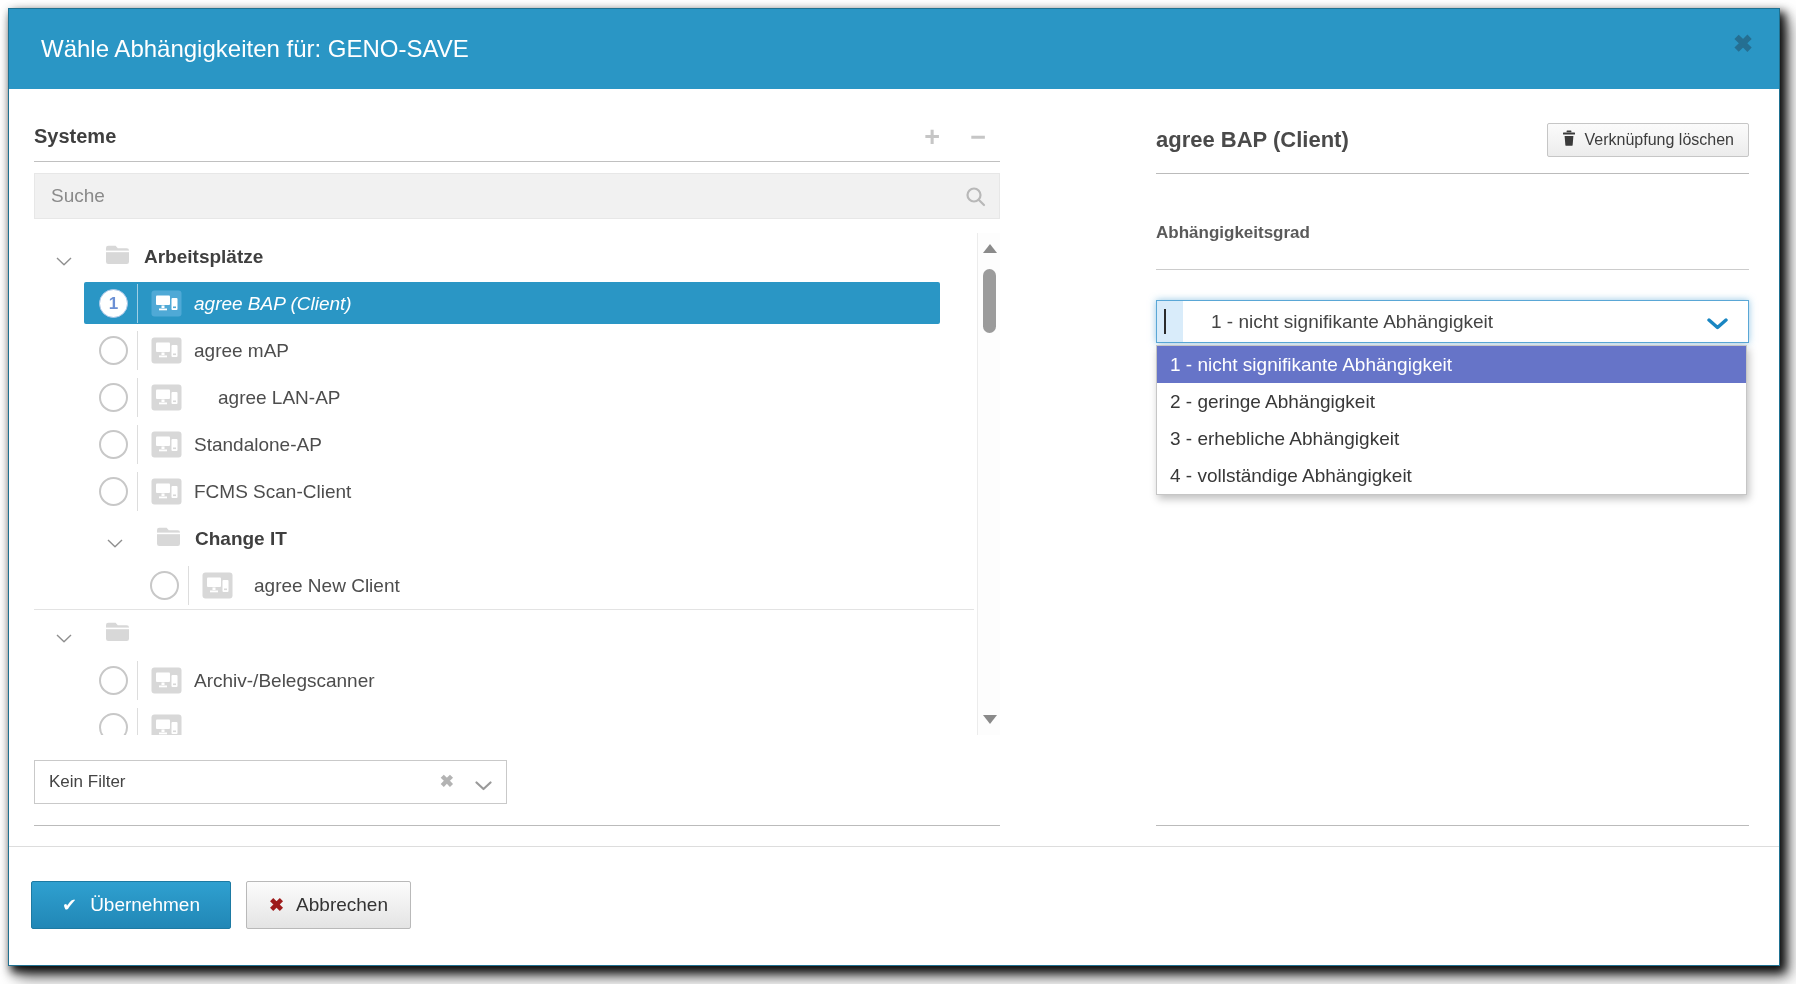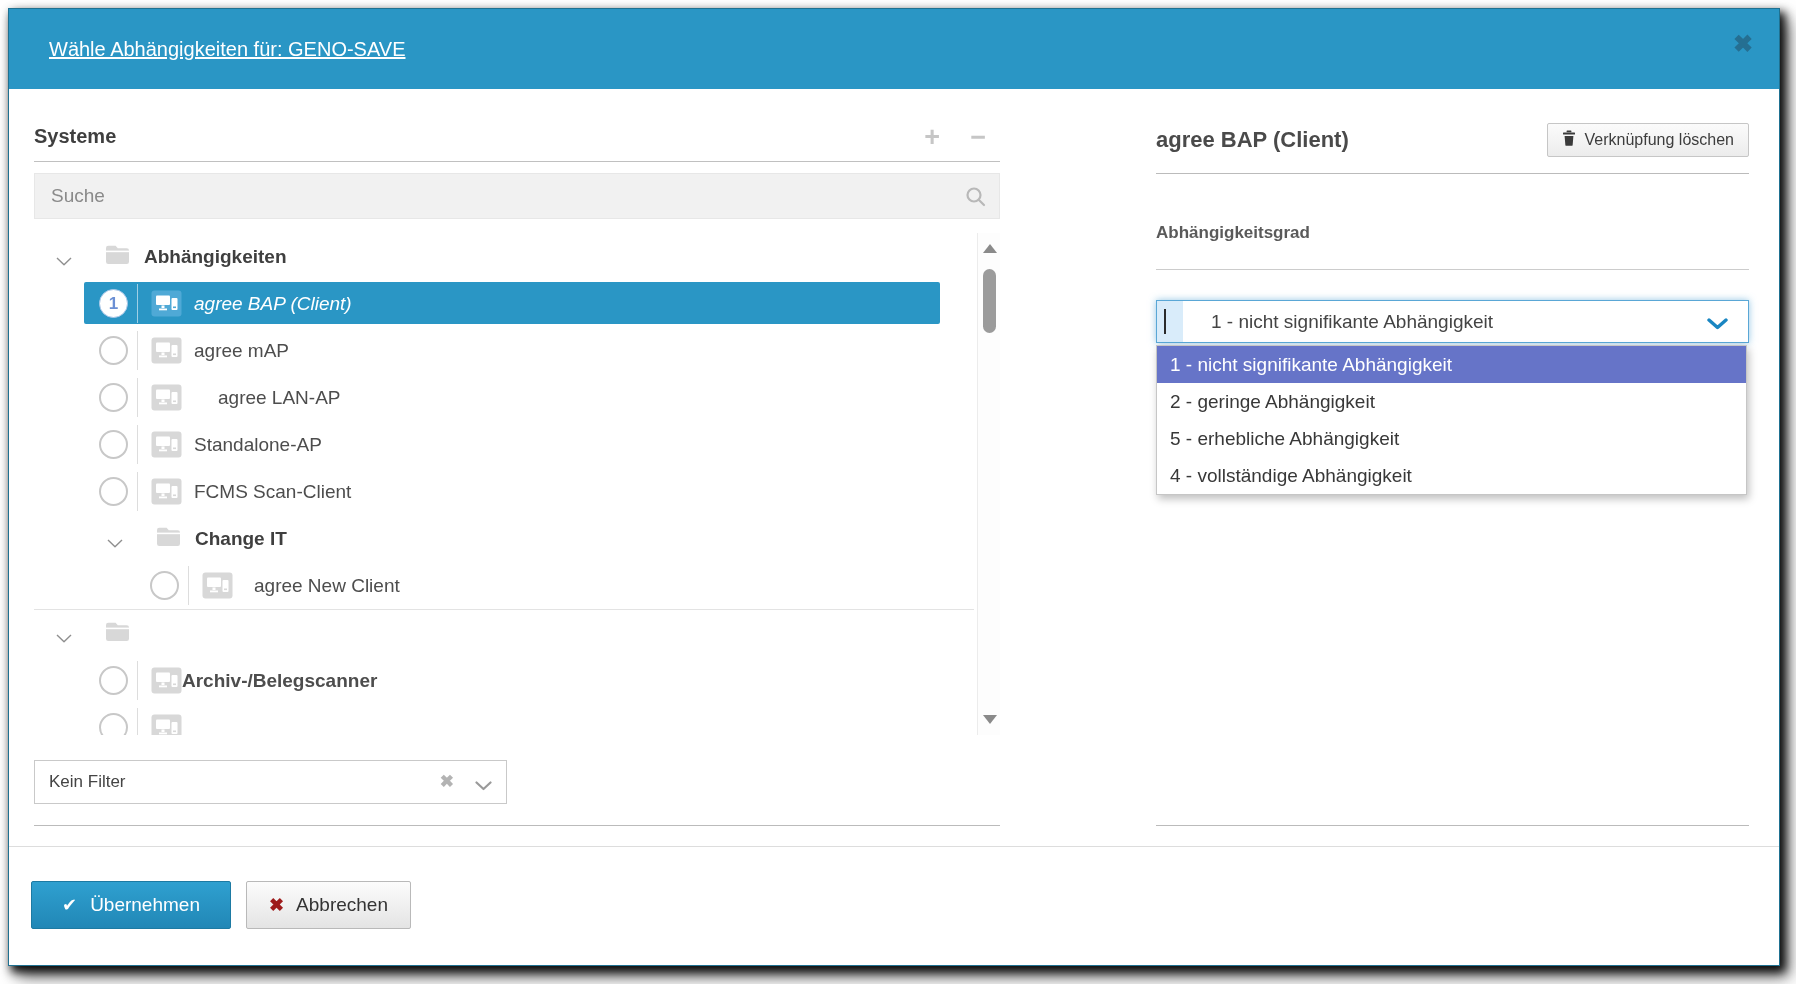--- a/index.html
+++ b/index.html
@@ -8,22 +8,22 @@
 
   .modal {
     position:absolute; left:8px; top:8px; width:1772px; height:958px;
     background:#fff; border:1px solid #1f7191;
     box-shadow:4px 5px 9px 1px rgba(0,0,0,0.92), 9px 11px 16px rgba(0,0,0,0.55);
   }
 
   
   .hdr { position:absolute; left:0; top:0; right:0; height:80px;
     background:var(--accent,#2a96c5); }
-  .hdr-title { position:absolute; left:40px; top:0; line-height:80px;
-    font-size:20px; color:#fff;text-decoration:underline; }
+  .hdr-title { position:absolute; left:32px; top:0; line-height:80px;
+    font-size:24px; color:#fff; }
   .hdr-close { position:absolute; right:26px; top:21px; font-size:24px;
     font-weight:bold; color:#256f92; cursor:pointer; }
 
   
   .lpanel { position:absolute; left:25px; top:110px; width:966px; height:716px; }
   .rpanel { position:absolute; left:1147px; top:110px; width:593px; height:716px; }
 
   .lp-heading { position:absolute; left:0; top:6px; font-size:20px;
     font-weight:bold; color:#3f3f3f;text-align:right; }
   .lp-plus  { position:absolute; right:60px; top:6px; font-size:27px;
@@ -155,21 +155,21 @@
     <div class="tree">
       <div class="tree-rows" id="tree-rows">
           <div class="tree-row">
             <span class="tr-el tr-chevron" style="left: 22px;"><svg width="16" height="9" viewBox="0 0 16 9" fill="none">
                 <polyline points="1,1 8,7.8 15,1" stroke="#8f8f8f" stroke-width="1.4" stroke-linejoin="round"></polyline>
               </svg></span>
             <span class="tr-el tr-icon" style="left: 70px;"><svg width="27" height="23" viewBox="0 0 27 23">
                 <path fill="#d8d8d8" d="M2 5 q0-2.2 2.2-2.2 h7.4 l2.2 2.4 h9 q2.2 0 2.2 2.2 v11.4 q0 2.2-2.2 2.2 H4.2 q-2.2 0-2.2-2.2 z"></path>
                 <rect x="2" y="7.6" width="23" height="1.6" fill="#ffffff" opacity="1"></rect>
               </svg></span>
-            <span class="tr-el tr-label folder" style="left: 110px;">Abhängigkeiten</span>
+            <span class="tr-el tr-label folder" style="left: 110px;">Arbeitsplätze</span>
           </div>
           <div class="tree-row selected">
             <div class="selbar"></div>
             <span class="tr-el tr-badge" style="left: 65px;">1</span>
             <span class="tr-el tr-vsep" style="left: 103px;"></span>
             <span class="tr-el tr-icon" style="left: 117px;"><svg width="31" height="27" viewBox="0 0 31 27">
                 <rect x="0.5" y="0.5" width="30" height="26" rx="3" fill="#4fa9d6"></rect>
                 <rect x="5" y="5.5" width="14" height="9.5" rx="1" fill="#ffffff"></rect>
                 <rect x="10.5" y="15.5" width="3" height="2.5" fill="#ffffff"></rect>
                 <rect x="8" y="18.5" width="8" height="1.8" fill="#ffffff"></rect>
@@ -267,21 +267,21 @@
             <span class="tr-el tr-circle" style="left: 65px;"></span>
             <span class="tr-el tr-vsep" style="left: 103px;"></span>
             <span class="tr-el tr-icon" style="left: 117px;"><svg width="31" height="27" viewBox="0 0 31 27">
                 <rect x="0.5" y="0.5" width="30" height="26" rx="3" fill="#d8d8d8"></rect>
                 <rect x="5" y="5.5" width="14" height="9.5" rx="1" fill="#ffffff"></rect>
                 <rect x="10.5" y="15.5" width="3" height="2.5" fill="#ffffff"></rect>
                 <rect x="8" y="18.5" width="8" height="1.8" fill="#ffffff"></rect>
                 <rect x="20.5" y="8" width="6" height="12" rx="1" fill="#ffffff"></rect>
                 <rect x="22" y="16.5" width="3" height="1.6" fill="#d8d8d8"></rect>
               </svg></span>
-            <span class="tr-el tr-label" style="left: 148px; font-weight: bold;">Archiv-/Belegscanner</span>
+            <span class="tr-el tr-label" style="left: 160px;">Archiv-/Belegscanner</span>
           </div>
           <div class="tree-row">
             <span class="tr-el tr-circle" style="left: 65px;"></span>
             <span class="tr-el tr-vsep" style="left: 103px;"></span>
             <span class="tr-el tr-icon" style="left: 117px;"><svg width="31" height="27" viewBox="0 0 31 27">
                 <rect x="0.5" y="0.5" width="30" height="26" rx="3" fill="#d8d8d8"></rect>
                 <rect x="5" y="5.5" width="14" height="9.5" rx="1" fill="#ffffff"></rect>
                 <rect x="10.5" y="15.5" width="3" height="2.5" fill="#ffffff"></rect>
                 <rect x="8" y="18.5" width="8" height="1.8" fill="#ffffff"></rect>
                 <rect x="20.5" y="8" width="6" height="12" rx="1" fill="#ffffff"></rect>
@@ -334,21 +334,21 @@
       <span class="combo-chev">
         <svg width="21" height="12" viewBox="0 0 21 12" fill="none">
           <polyline points="2,2 10.5,9.5 19,2" stroke="#1a86c2" stroke-width="3.4" stroke-linecap="round" stroke-linejoin="round"></polyline>
         </svg>
       </span>
     </div>
 
     <div class="listbox" id="listbox">
         <div class="opt hl">1 - nicht signifikante Abhängigkeit</div>
         <div class="opt">2 - geringe Abhängigkeit</div>
-        <div class="opt">5 - erhebliche Abhängigkeit</div>
+        <div class="opt">3 - erhebliche Abhängigkeit</div>
         <div class="opt">4 - vollständige Abhängigkeit</div>
       </div>
     <div class="rp-div3"></div>
   </div>
 
   <div class="foot-div"></div>
   <button class="btn-apply">
     <span class="ck">✔</span>
     <span>Übernehmen</span>
   </button>

